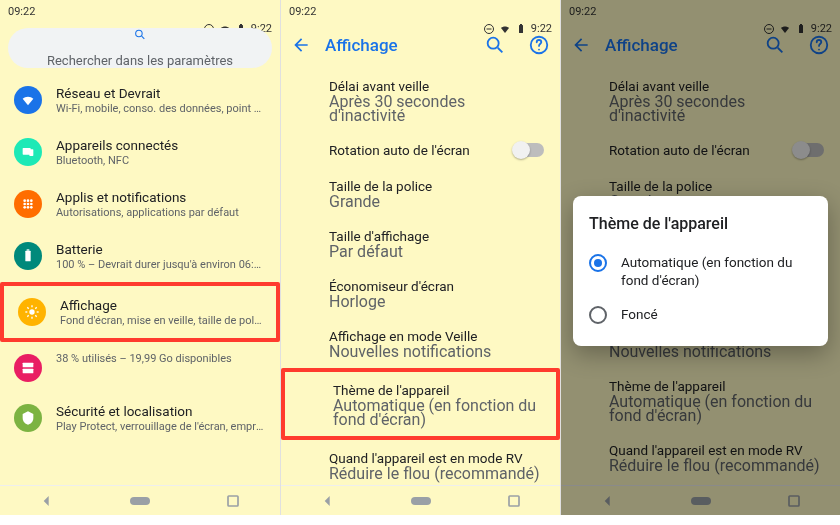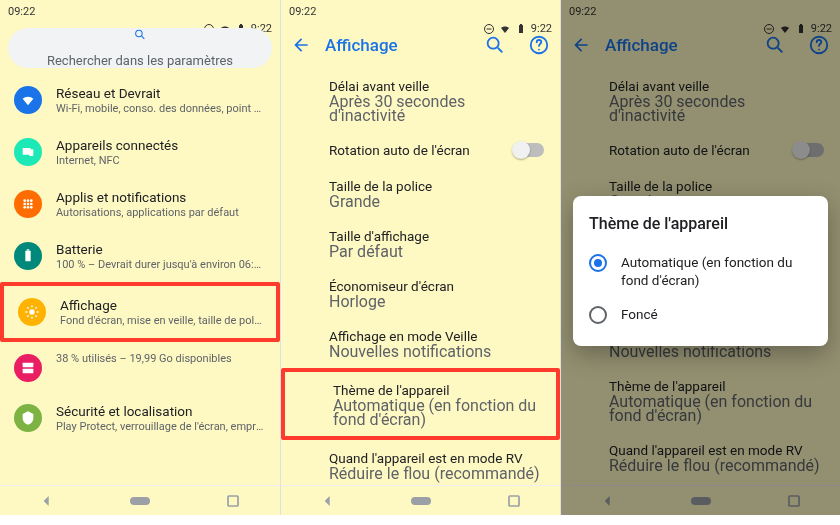--- a/index.html
+++ b/index.html
@@ -111,21 +111,21 @@
       </div>
       <div class="row">
         <div class="icon bg-teal">
             <svg width="16" height="16" viewBox="0 0 24 24" fill="#fff">
               <rect x="4" y="6" width="12" height="10" rx="1"></rect>
               <rect x="14" y="8" width="6" height="10" rx="1"></rect>
             </svg>
           </div>
         <div class="txt">
             <div class="title">Appareils connectés</div>
-            <div class="sub">Internet, NFC</div>
+            <div class="sub">Bluetooth, NFC</div>
           </div>
       </div>
       <div class="row">
         <div class="icon bg-orange">
             <svg width="16" height="16" viewBox="0 0 24 24" fill="#fff">
               <circle cx="7" cy="7" r="2"></circle>
               <circle cx="12" cy="7" r="2"></circle>
               <circle cx="17" cy="7" r="2"></circle>
               <circle cx="7" cy="12" r="2"></circle>
               <circle cx="12" cy="12" r="2"></circle>

